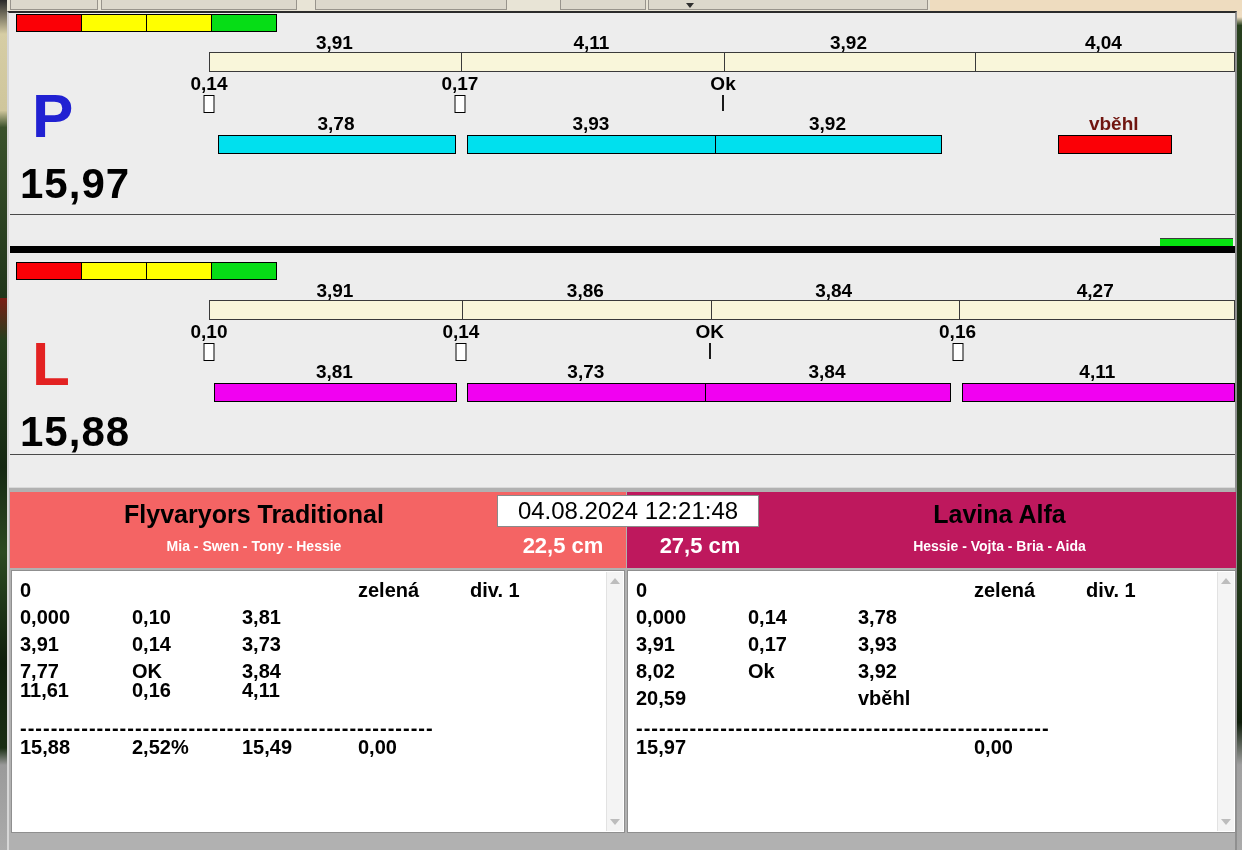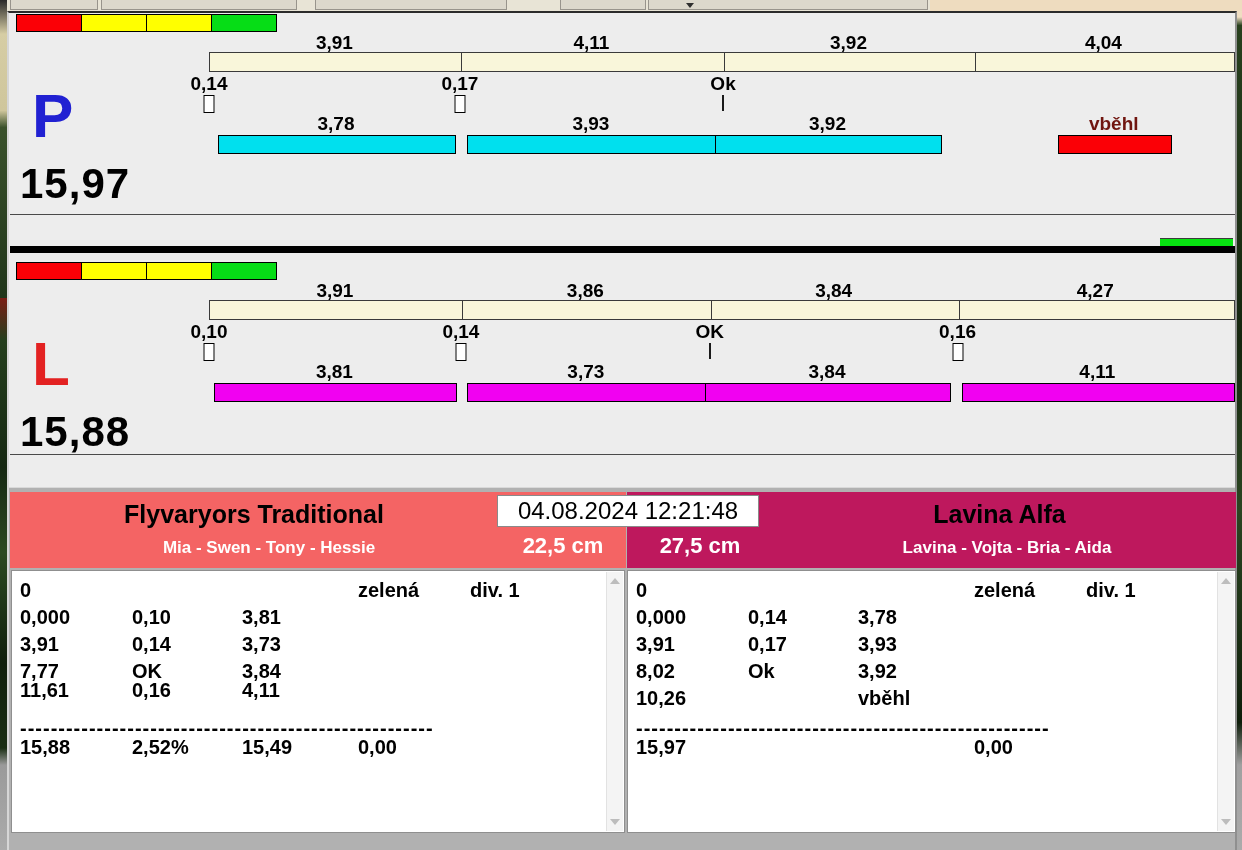--- a/index.html
+++ b/index.html
@@ -48,21 +48,21 @@
   .finish-bar{position:absolute;left:1150px;top:225px;width:73px;height:7px;border-top:1px solid #3c3c3c;}
 
   #thick-divider{left:10px;top:246px;width:1225px;height:7px;background:#000;}
 
   
   #bottom-panel{left:9px;top:487px;width:1226px;height:363px;background:#b1b1b1;border-top:1px solid #d9d9d9;box-sizing:border-box;}
   .team-header{position:absolute;top:492px;height:76px;}
   #hdr-left{left:10px;width:616px;}
   #hdr-right{left:627px;width:609px;}
   .team-title{position:absolute;top:8px;text-align:center;font-size:25px;font-weight:bold;color:#000;}
-  .team-dogs{position:absolute;top:46px;text-align:center;font-size:17px;font-weight:bold;color:#fff;margin-left:15px;}
+  .team-dogs{position:absolute;top:46px;text-align:center;font-size:14px;font-weight:bold;color:#fff;}
   .team-height{position:absolute;top:41px;width:126px;text-align:center;font-size:22px;font-weight:bold;color:#fff;}
   #hdr-left .team-title,#hdr-left .team-dogs{left:0;width:488px;}
   #hdr-left .team-height{left:490px;}
   #hdr-right .team-title,#hdr-right .team-dogs{left:140px;right:4px;}
   #hdr-right .team-height{left:10px;}
 
   #timestamp-box{left:497px;top:495px;width:260px;height:30px;background:#fff;border:1px solid #8a8a8a;
     text-align:center;font-size:24px;color:#000;line-height:29px;box-sizing:content-box;}
 
   .result-box{position:absolute;top:570px;height:263px;background:#fff;border:1px solid #8f8f8f;box-sizing:border-box;overflow:hidden;}
@@ -192,21 +192,21 @@
 <div class="abs" id="bottom-panel"></div>
 
 <div class="team-header" id="hdr-left" style="background: rgb(244, 100, 100);">
   <div class="team-title">Flyvaryors Traditional</div>
   <div class="team-dogs">Mia - Swen - Tony - Hessie</div>
   <div class="team-height">22,5 cm</div>
 </div>
 
 <div class="team-header" id="hdr-right" style="background: #be185d;">
   <div class="team-title">Lavina Alfa</div>
-  <div class="team-dogs">Lavina - Vojta - Bria - Aida</div>
+  <div class="team-dogs">Hessie - Vojta - Bria - Aida</div>
   <div class="team-height">27,5 cm</div>
 </div>
 
 <div class="abs" id="timestamp-box">04.08.2024 12:21:48</div>
 
 <div class="result-box" id="box-left">
     <div class="trow" style="top: 8px;">
       <div class="tcell" style="left: 8px;">0</div>
       <div class="tcell" style="left: 346px;">zelená</div>
       <div class="tcell" style="left: 458px;">div. 1</div>
@@ -258,21 +258,21 @@
       <div class="tcell" style="left: 8px;">3,91</div>
       <div class="tcell" style="left: 120px;">0,17</div>
       <div class="tcell" style="left: 230px;">3,93</div>
     </div>
     <div class="trow" style="top: 89px;">
       <div class="tcell" style="left: 8px;">8,02</div>
       <div class="tcell" style="left: 120px;">Ok</div>
       <div class="tcell" style="left: 230px;">3,92</div>
     </div>
     <div class="trow" style="top: 116px;">
-      <div class="tcell" style="left: 8px;">10,26</div>
+      <div class="tcell" style="left: 8px;">20,59</div>
       <div class="tcell" style="left: 230px;">vběhl</div>
     </div>
     <div class="sep-row">------------------------------------------------------</div>
     <div class="trow" style="top: 165px;">
       <div class="tcell" style="left: 8px;">15,97</div>
       <div class="tcell" style="left: 346px;">0,00</div>
     </div>
     <div class="sbar">
       <div class="sarrow up"></div>
       <div class="sarrow down"></div>

